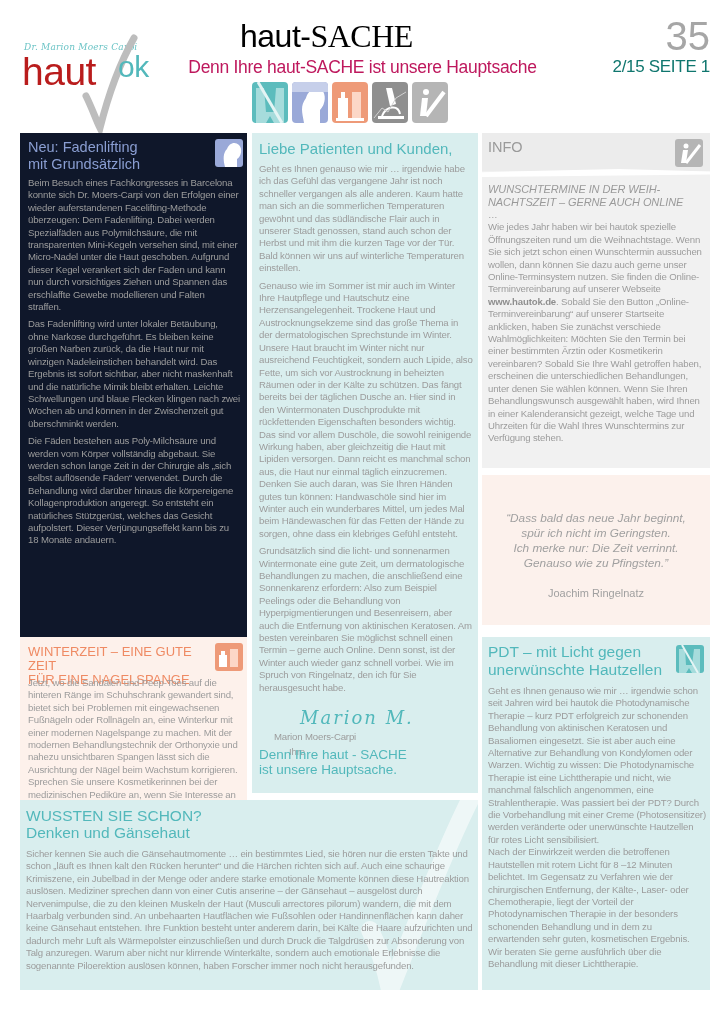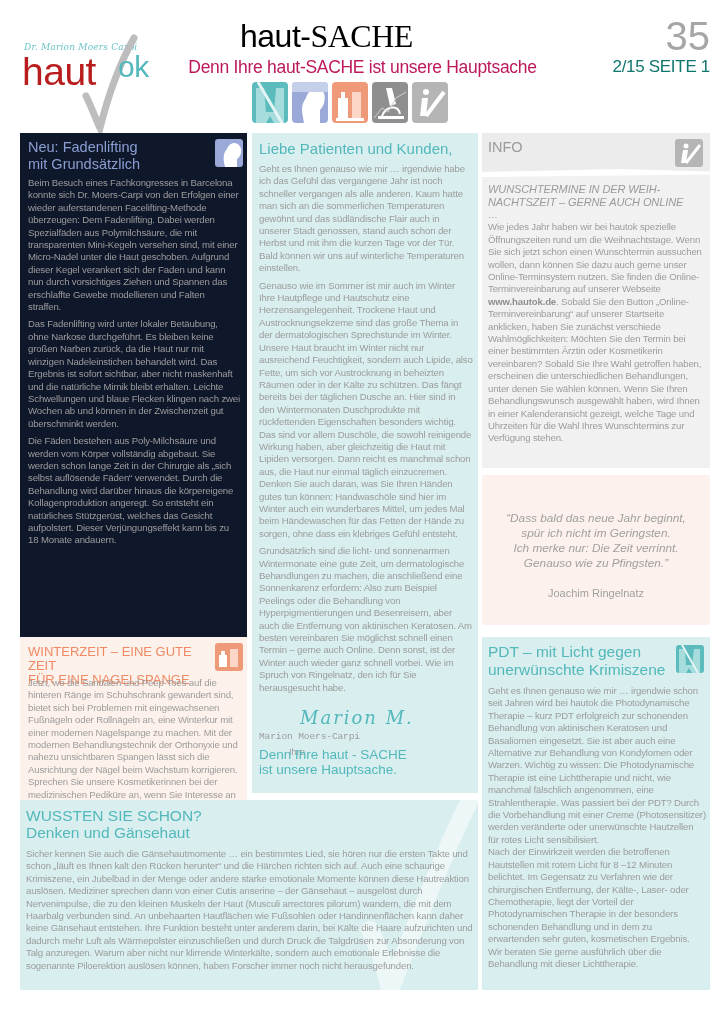--- a/index.html
+++ b/index.html
@@ -147,21 +147,21 @@
 
 <div class="panel p-letter">
   <div class="abs h-teal" style="left:7px; top:7px; width:214px;">Liebe Patienten und Kunden,</div>
   <div class="abs body" style="left:7px; top:30px; width:214px;">
     <p>Geht es Ihnen genauso wie mir … irgendwie habe ich das Gefühl das vergangene Jahr ist noch schneller vergangen als alle anderen. Kaum hatte man sich an die sommerlichen Temperaturen gewöhnt und das südländische Flair auch in unserer Stadt genossen, stand auch schon der Herbst und mit ihm die kurzen Tage vor der Tür. Bald können wir uns auf winterliche Temperaturen einstellen.</p>
     <p>Genauso wie im Sommer ist mir auch im Winter Ihre Hautpflege und Hautschutz eine Herzensangelegenheit. Trockene Haut und Austrocknungsekzeme sind das große Thema in der dermatologischen Sprechstunde im Winter. Unsere Haut braucht im Winter nicht nur ausreichend Feuchtigkeit, sondern auch Lipide, also Fette, um sich vor Austrocknung in beheizten Räumen oder in der Kälte zu schützen. Das fängt bereits bei der täglichen Dusche an. Hier sind in den Wintermonaten Duschprodukte mit rückfettenden Eigenschaften besonders wichtig. Das sind vor allem Duschöle, die sowohl reinigende Wirkung haben, aber gleichzeitig die Haut mit Lipiden versorgen. Dann reicht es manchmal schon aus, die Haut nur einmal täglich einzucremen. Denken Sie auch daran, was Sie Ihren Händen gutes tun können: Handwaschöle sind hier im Winter auch ein wunderbares Mittel, um jedes Mal beim Händewaschen für das Fetten der Hände zu sorgen, ohne dass ein klebriges Gefühl entsteht.</p>
     <p>Grundsätzlich sind die licht- und sonnenarmen Wintermonate eine gute Zeit, um dermatologische Behandlungen zu machen, die anschließend eine Sonnenkarenz erfordern: Also zum Beispiel Peelings oder die Behandlung von Hyperpigmentierungen und Besenreisern, aber auch die Entfernung von aktinischen Keratosen. Am besten vereinbaren Sie möglichst schnell einen Termin – gerne auch Online. Denn sonst, ist der Winter auch wieder ganz schnell vorbei. Wie im Spruch von Ringelnatz, den ich für Sie herausgesucht habe.</p>
   </div>
   <div class="abs body" style="left:7px; top:613px;margin-left:30px;">Ihre</div>
   <div class="signature" style="left:48px; top:574px;">Marion M.</div>
-  <div class="abs body" style="left:7px; top:598px;font-family:Liberation Mono, monospace;">Marion Moers-Carpi</div>
+  <div class="abs body" style="left:22px; top:598px;">Marion Moers-Carpi</div>
   <div class="abs h-teal" style="left:7px; top:614px; width:214px; font-size:13.5px; line-height:15px;">
     <div>Denn Ihre haut - SACHE</div>
     <div>ist unsere Hauptsache.</div>
   </div>
 </div>
 
 <div class="panel p-info">
   <div class="info-head"></div>
   <div class="info-divider"></div>
   <div class="abs h-gray" style="left:6px; top:6px;">INFO</div>
@@ -188,21 +188,21 @@
     <div>spür ich nicht im Geringsten.</div>
     <div>Ich merke nur: Die Zeit verrinnt.</div>
     <div>Genauso wie zu Pfingsten.”</div>
   </div>
   <div class="abs quote-author" style="left:0; top:112px; width:228px;">Joachim Ringelnatz</div>
 </div>
 
 <div class="panel p-pdt">
   <div class="abs h-teal" style="left:6px; top:6px; width:190px; font-size:15.5px; line-height:18px;">
     <div>PDT – mit Licht gegen</div>
-    <div>unerwünschte Krimiszene</div>
+    <div>unerwünschte Hautzellen</div>
   </div>
   <div class="corner-icon" style="left:194px; top:8px; background:#5cbcbd;">
     <svg width="28" height="28">
         <path d="M3 4 L9 4 L10 20 L16 20 L18 4 L24 4 L24 28 L16 28 L13 23 L10 28 L3 28 Z" fill="#a6dcdc"></path>
         <path d="M6 0 L22 28" stroke="#e4f4f4" stroke-width="2"></path>
       </svg>
   </div>
   <div class="abs body" style="left:6px; top:48px; width:218px;">
     <div>Geht es Ihnen genauso wie mir … irgendwie schon seit Jahren wird bei hautok die Photodynamische Therapie – kurz PDT erfolgreich zur schonenden Behandlung von aktinischen Keratosen und Basaliomen eingesetzt. Sie ist aber auch eine Alternative zur Behandlung von Kondylomen oder Warzen. Wichtig zu wissen: Die Photodynamische Therapie ist eine Lichttherapie und nicht, wie manchmal fälschlich angenommen, eine Strahlentherapie. Was passiert bei der PDT? Durch die Vorbehandlung mit einer Creme (Photosensitizer) werden veränderte oder unerwünschte Hautzellen für rotes Licht sensibilisiert.</div>
     <div>Nach der Einwirkzeit werden die betroffenen Hautstellen mit rotem Licht für 8 –12 Minuten belichtet. Im Gegensatz zu Verfahren wie der chirurgischen Entfernung, der Kälte-, Laser- oder Chemotherapie, liegt der Vorteil der Photodynamischen Therapie in der besonders schonenden Behandlung und in dem zu erwartenden sehr guten, kosmetischen Ergebnis. Wir beraten Sie gerne ausführlich über die Behandlung mit dieser Lichttherapie.</div>

